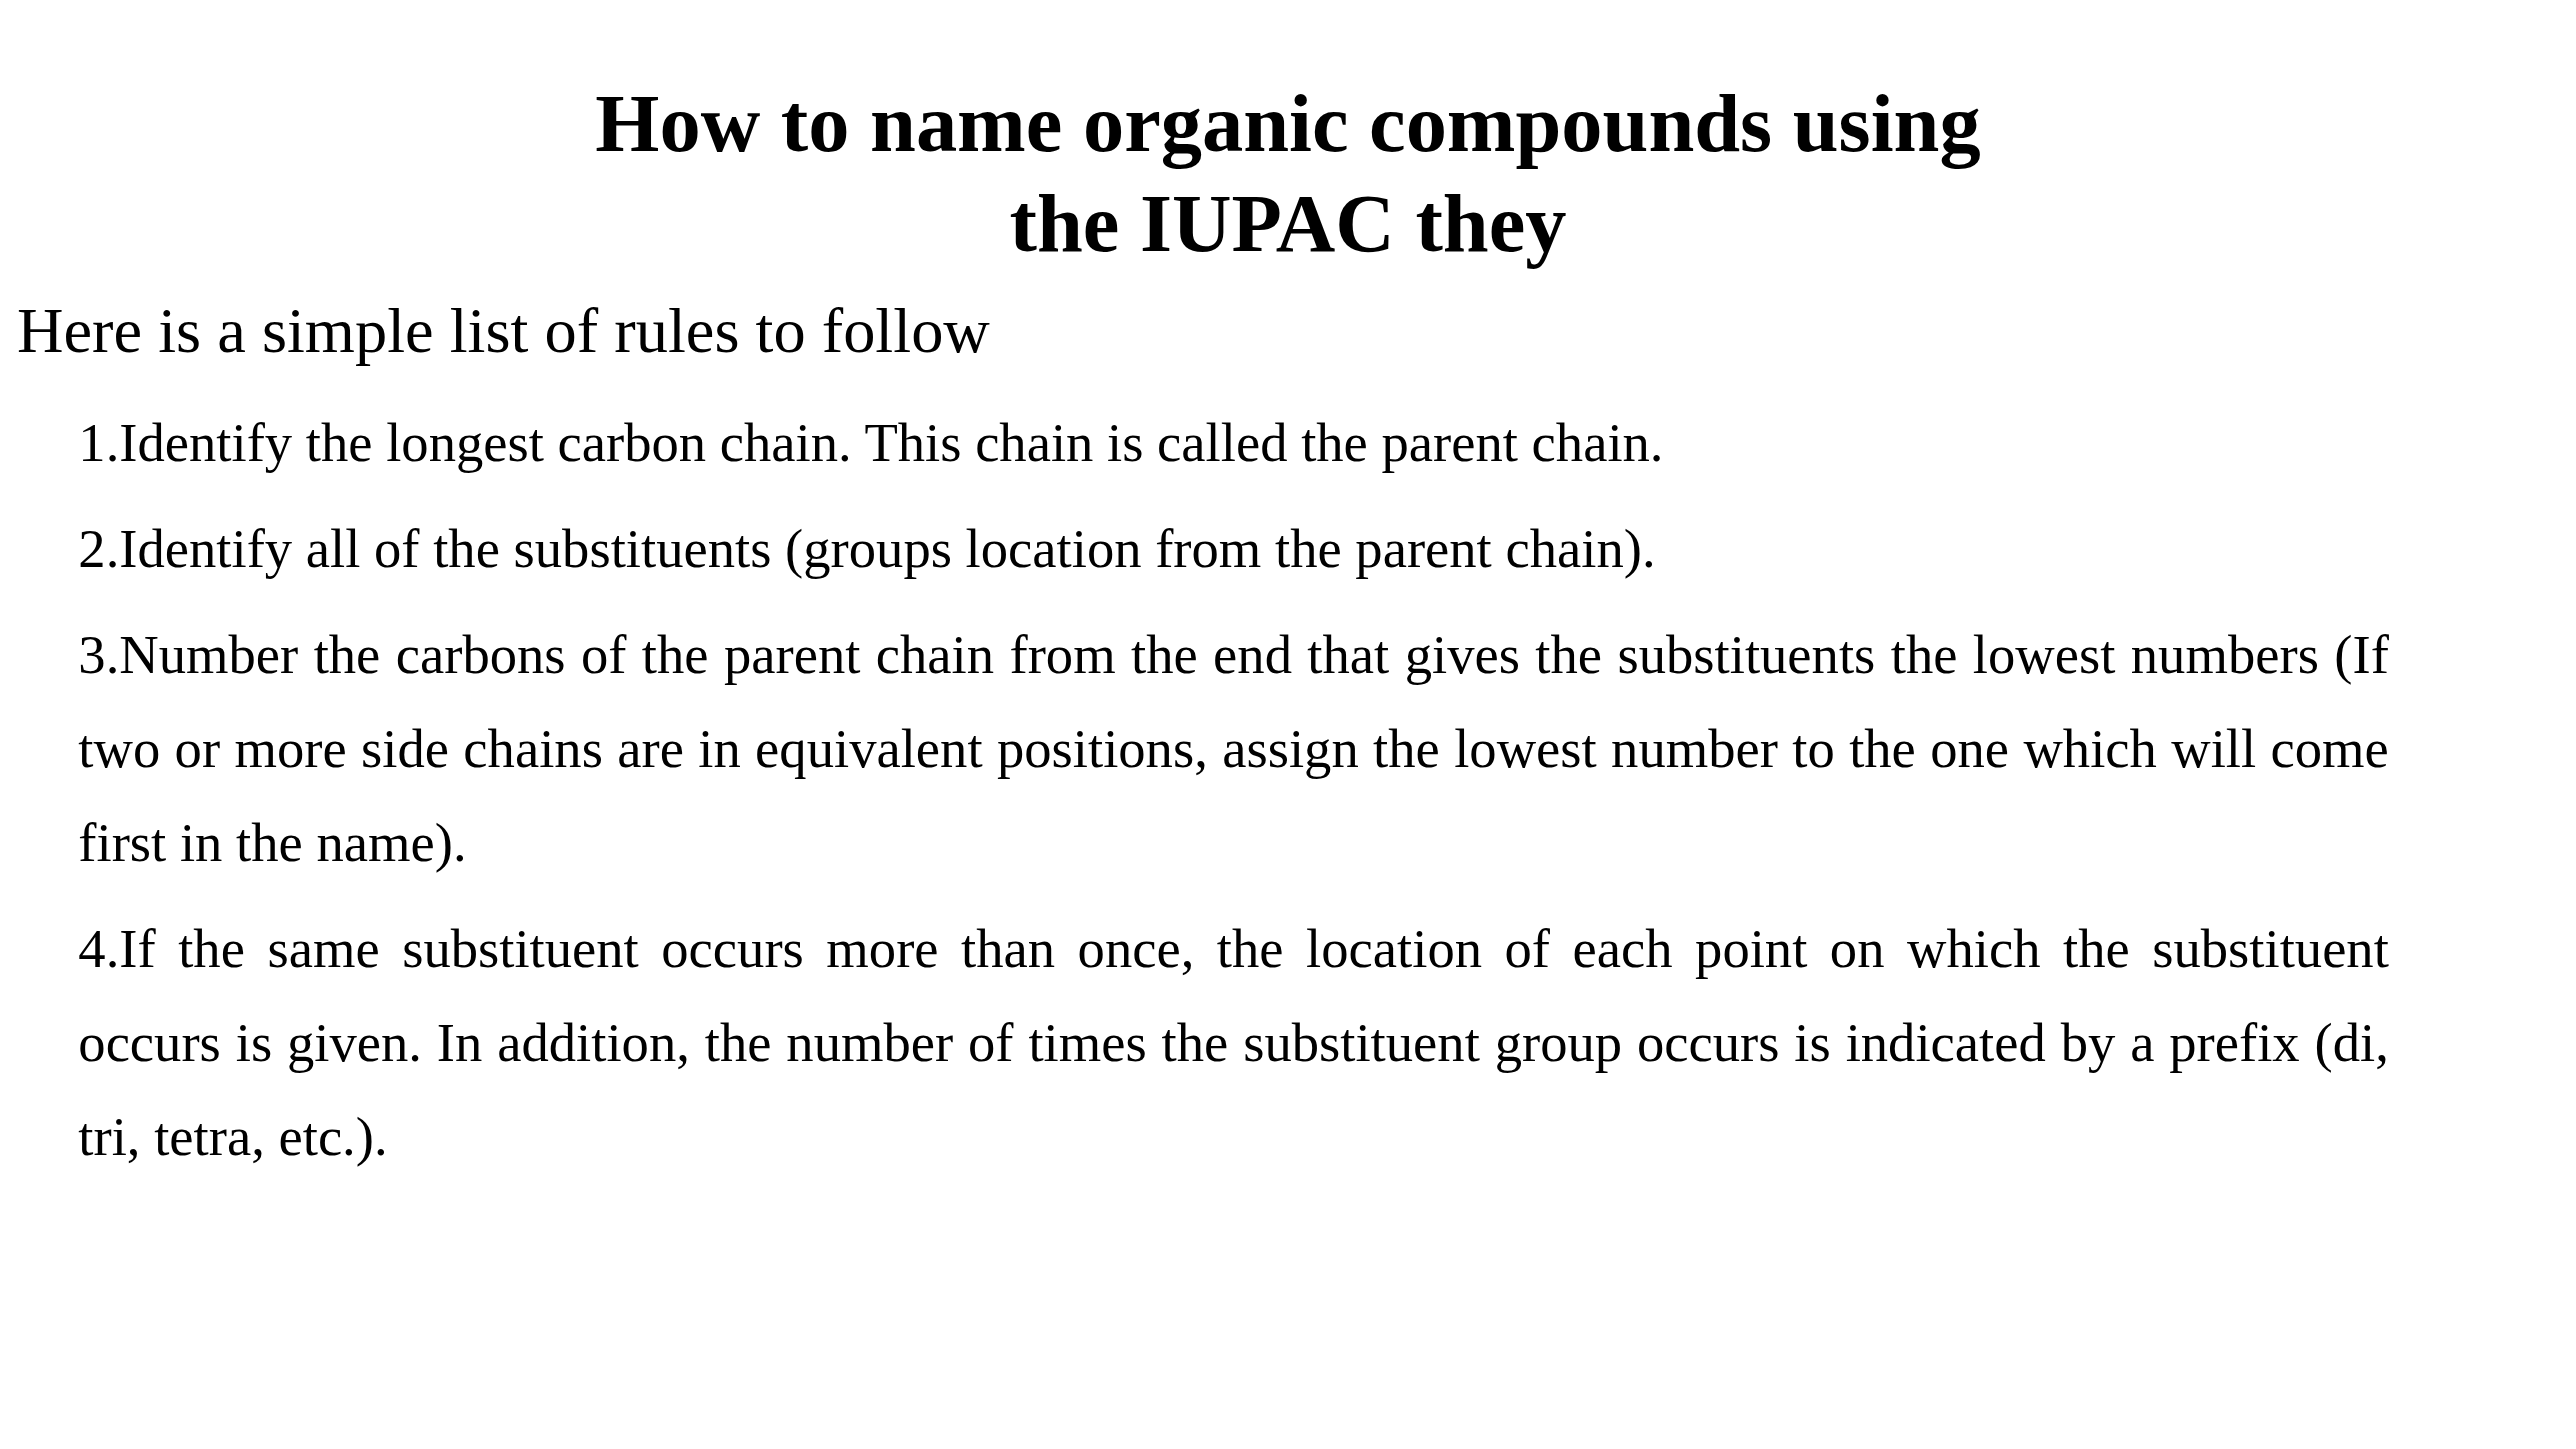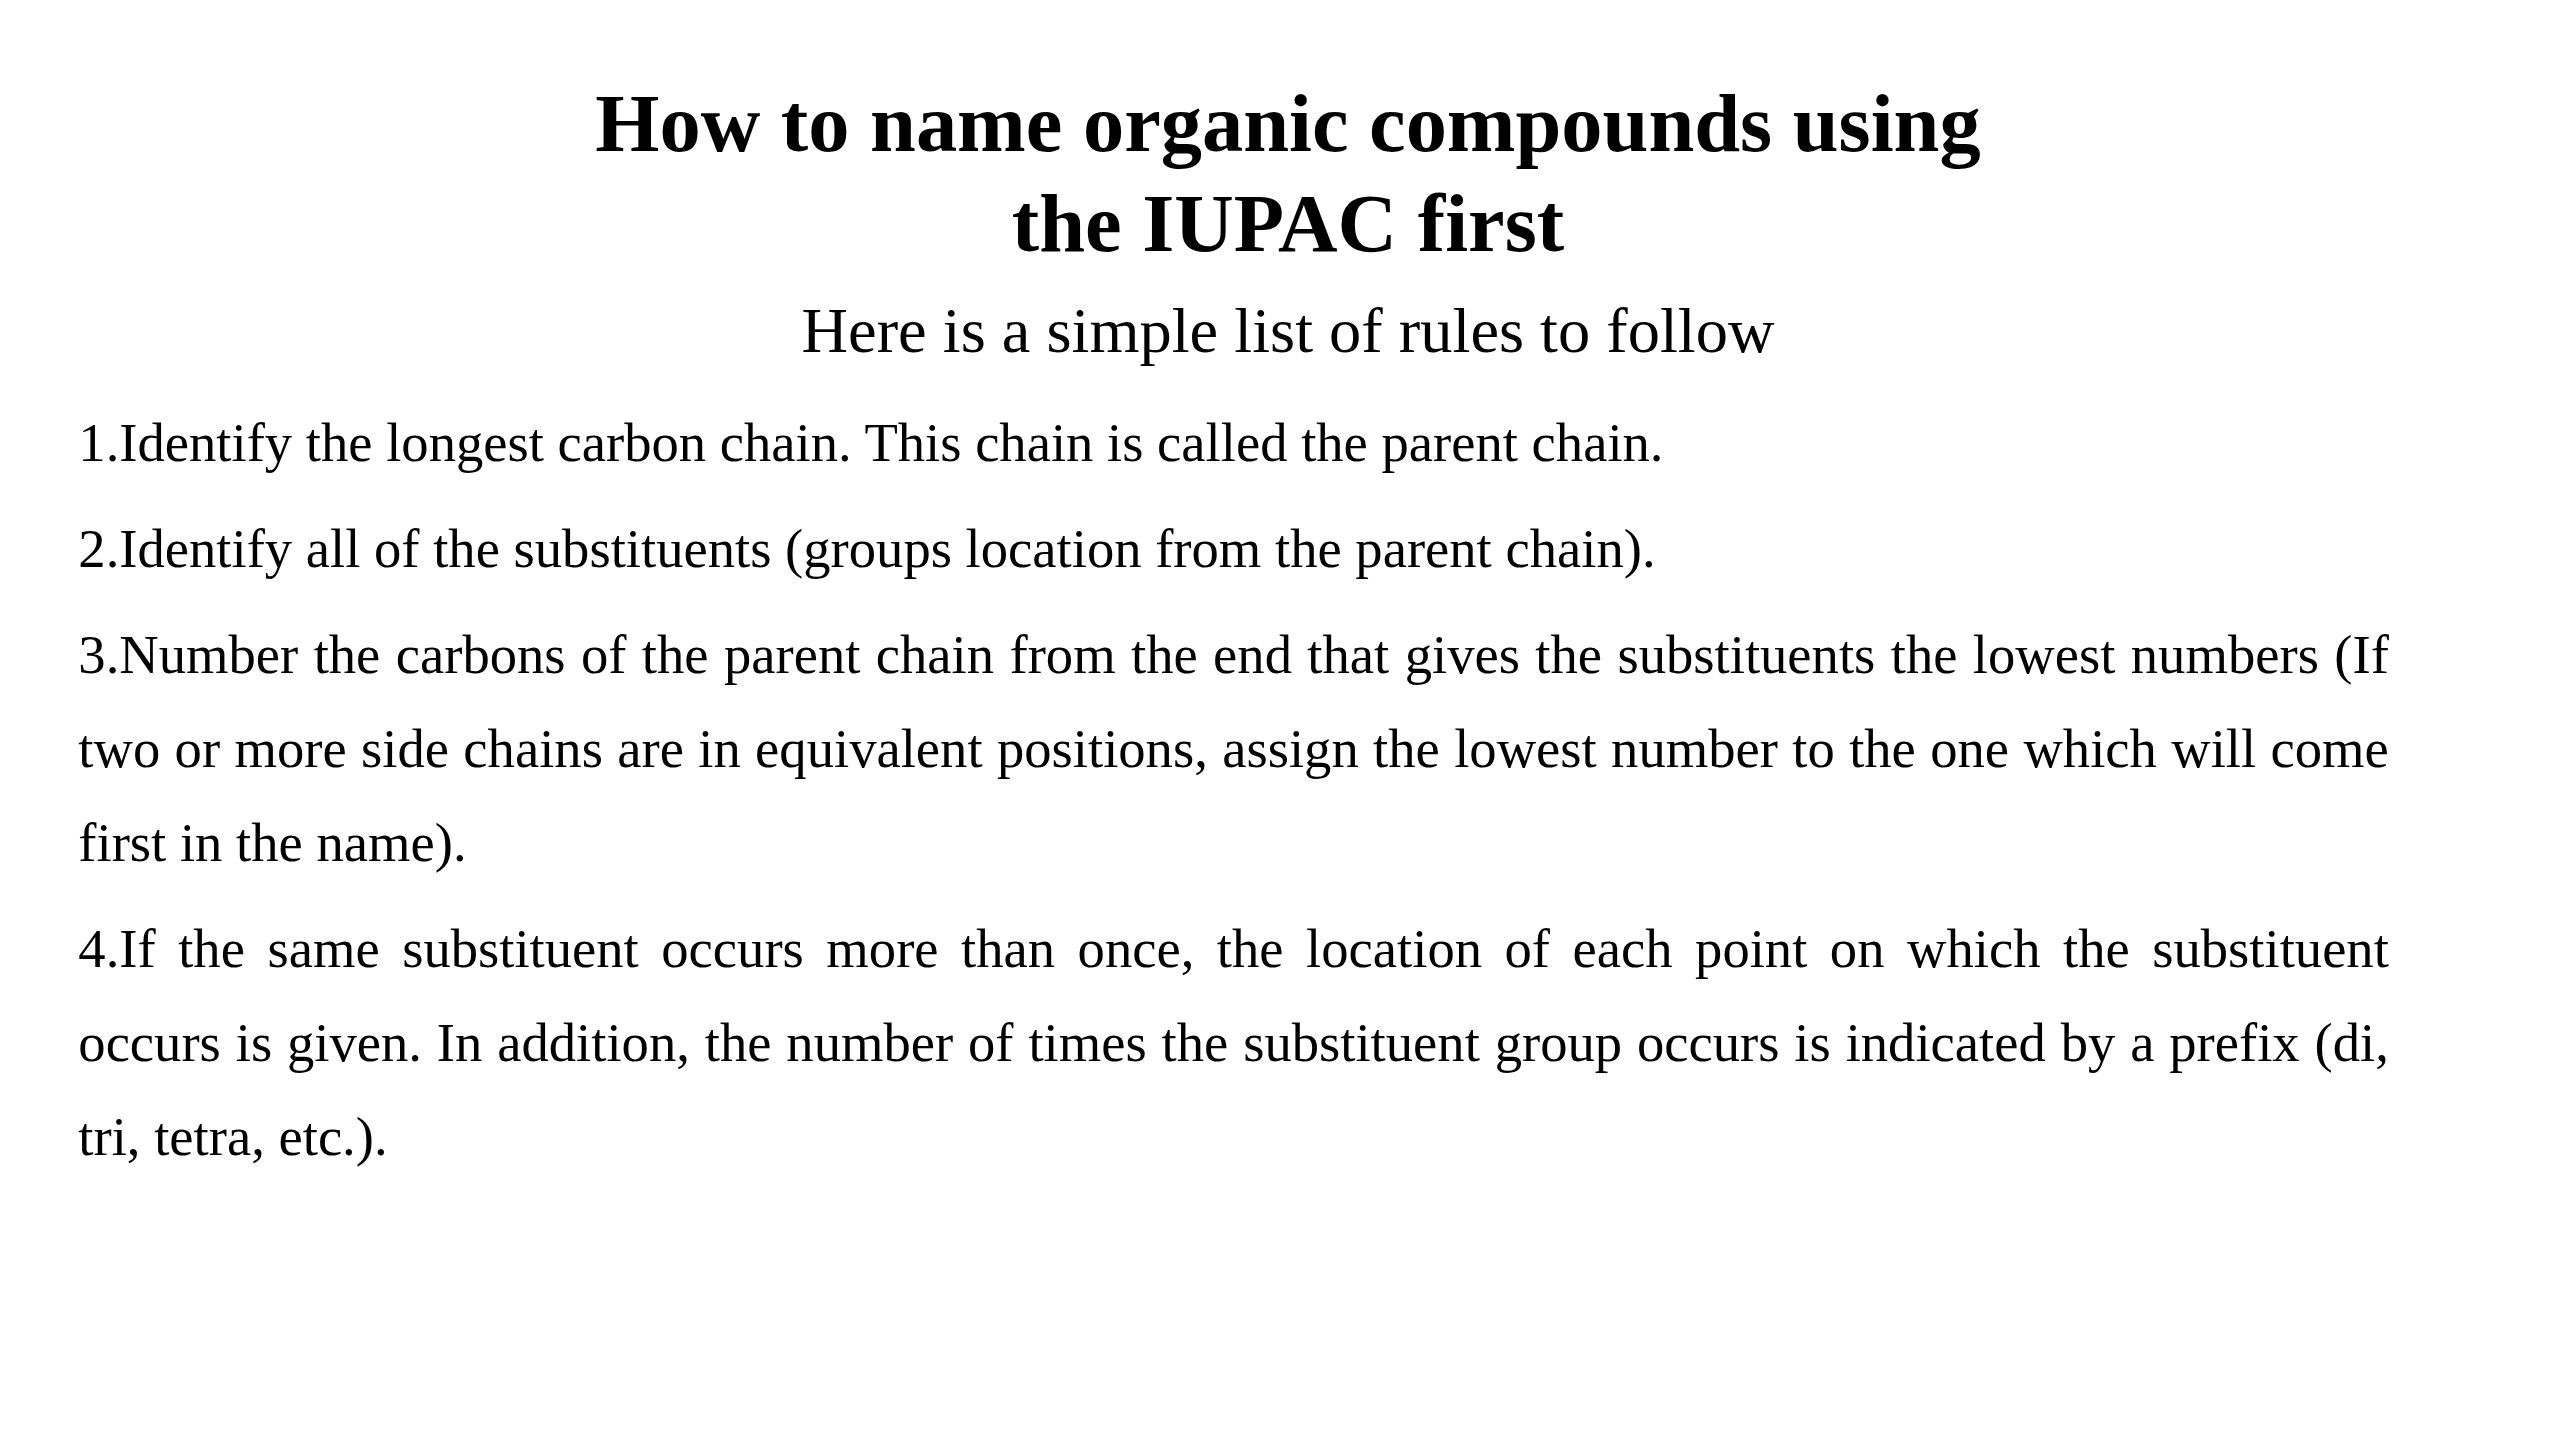--- a/index.html
+++ b/index.html
@@ -25,22 +25,22 @@
     text-align: center;
     font-weight: bold;
     font-size: 3.2vw;
     line-height: 3.875vw;
     letter-spacing: 0;
   }
   .title-line {
     display: block;
   }
   .subtitle {
-    margin: 0.59vw 0 0 0;
-    text-align: center;
+    margin: 0.59vw 0 0 17px;
+    text-align: left;
     font-weight: normal;
     font-size: 2.5vw;
     line-height: 3.25vw;
   }
   .rules {
     margin-top: 0.875vw;
     padding-left: 2.575vw;
     padding-right: 6.8vw;
   }
   .rule {
@@ -51,21 +51,21 @@
     text-justify: inter-word;
   }
 </style>
 </head>
 <body>
 
 <main class="page">
 
   <h1 class="title">
       <span class="title-line">How to name organic compounds using</span>
-      <span class="title-line">the IUPAC first</span>
+      <span class="title-line">the IUPAC they</span>
     </h1>
 
   <p class="subtitle">Here is a simple list of rules to follow</p>
 
   <section class="rules">
 
     <p class="rule"><span>1.</span><span>Identify the longest carbon chain. This chain is called the parent chain.</span></p>
 
     <p class="rule"><span>2.</span><span>Identify all of the substituents (groups location from the parent chain).</span></p>
 

